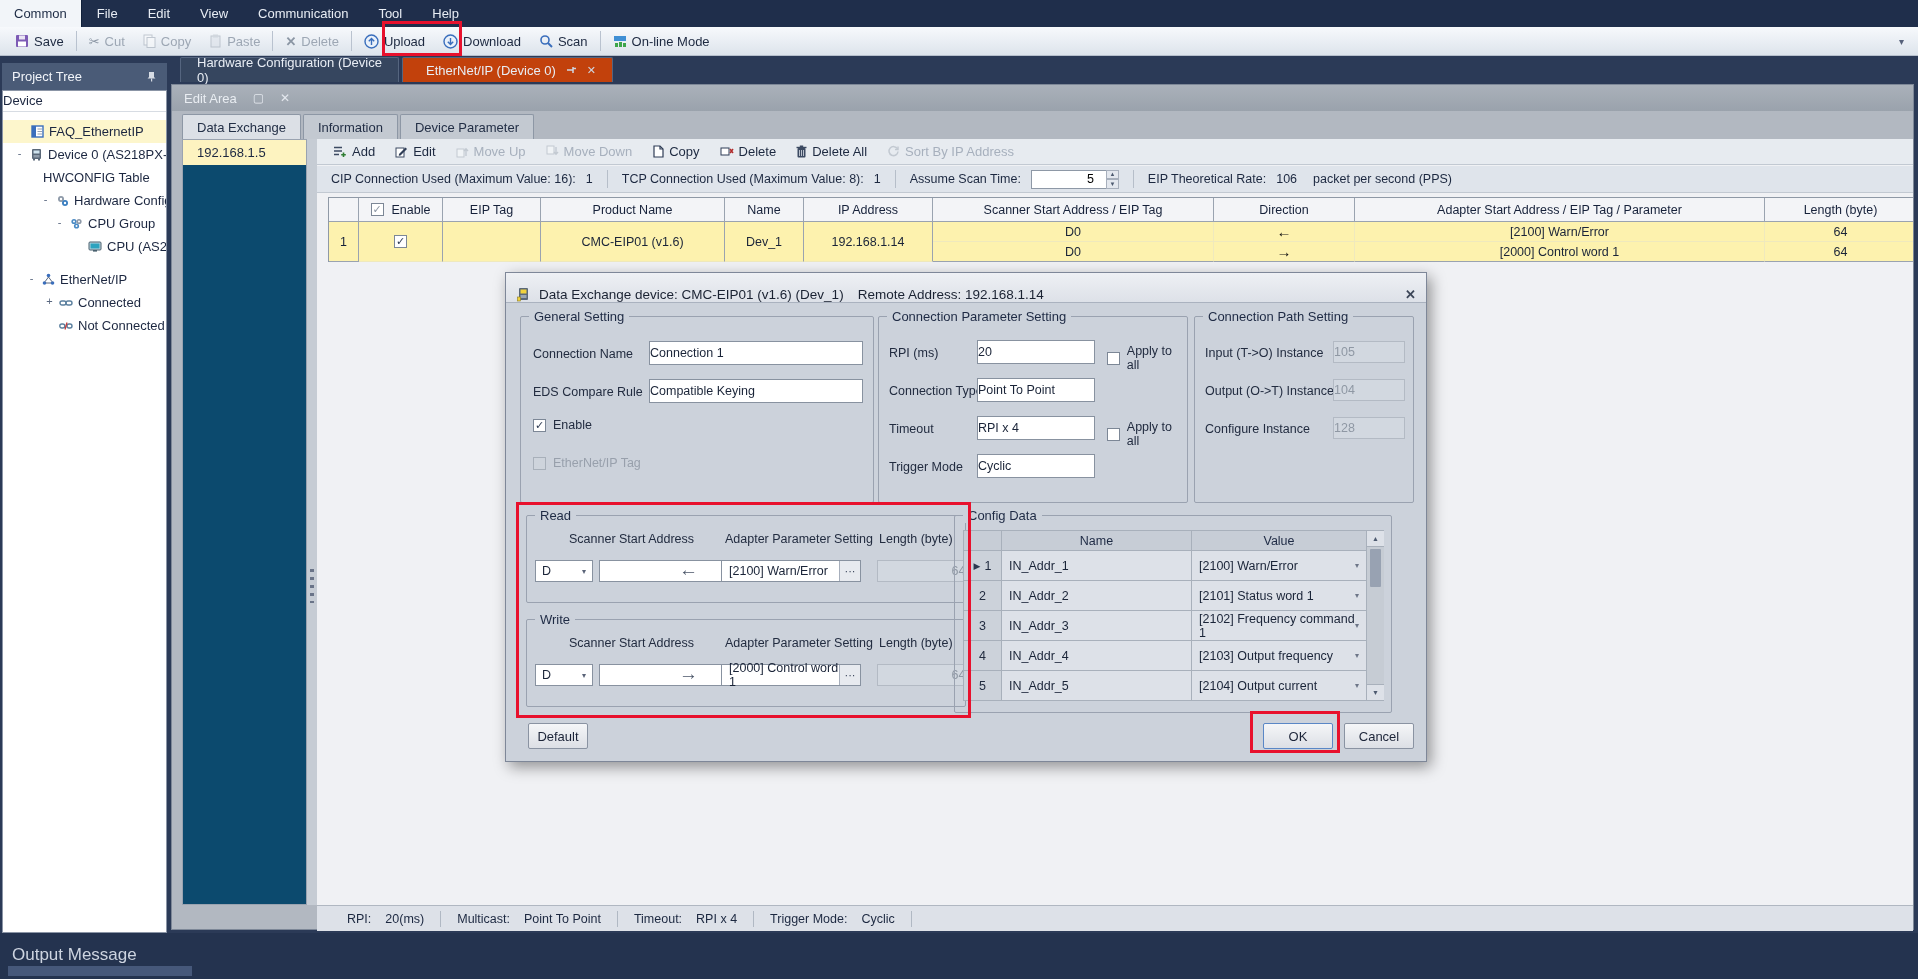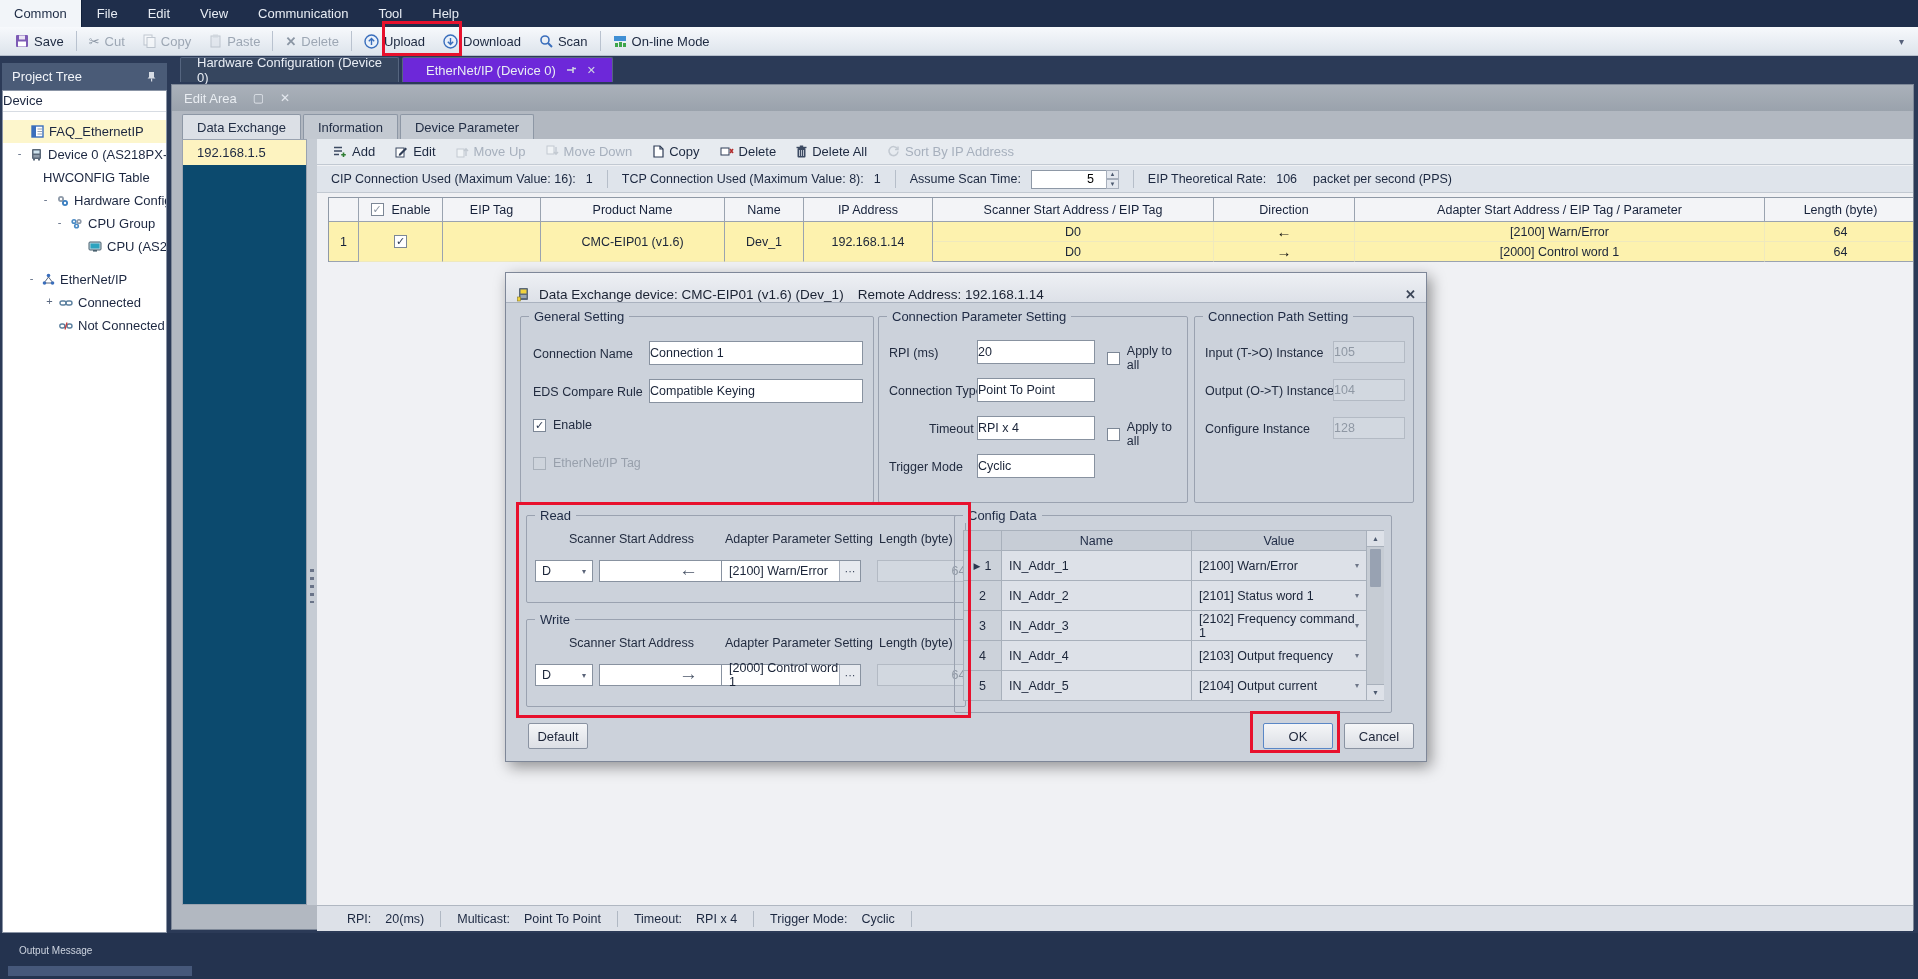--- a/index.html
+++ b/index.html
@@ -30,21 +30,21 @@
   .pt-section{height:20px;line-height:20px;font-size:13px;color:#1c2740;padding-left:0;
               border-bottom:1px solid #d7dce3;}
   .tree-row{height:23px;display:flex;align-items:center;font-size:13px;color:#1c2740;white-space:nowrap;}
   .tree-row.sel{background:#fdf6cc;}
   .exp{width:9px;height:9px;font-size:11px;line-height:7px;color:#5a6880;text-align:center;flex:0 0 9px;}
   .tico{width:16px;height:14px;flex:0 0 16px;display:flex;align-items:center;justify-content:center;}
   
   .doctabs{left:180px;top:57px;height:25px;display:flex;gap:3px;}
   .doctab{background:#36465f;color:#e8edf4;font-size:13px;display:flex;align-items:center;
           padding:0 16px;border:1px solid #55657f;border-bottom:none;border-radius:2px 2px 0 0;}
-  .doctab.active{background:#6d28d9;padding-left:23px;}
+  .doctab.active{background:#c2410c;padding-left:23px;}
   .doctab .tclose,.doctab .tpin{margin-left:10px;font-size:11px;color:#cfd6e2;}
   
   .ew{left:171px;top:84px;width:1743px;height:846px;background:#b2b8c1;border:1px solid #7d8797;box-sizing:border-box;}
   .ew-title{position:absolute;left:0;top:0;width:100%;height:26px;background:linear-gradient(#aab1ba,#9aa2ac);
             color:#e9edf2;font-size:13px;display:flex;align-items:center;padding:0 12px;box-sizing:border-box;}
   .ew-btn{color:#e4e8ee;font-size:12px;margin-left:16px;}
   .ew-btn:first-of-type{margin-left:auto;}
   .ew-tabs{position:absolute;left:10px;top:29px;height:25px;display:flex;gap:2px;}
   .ewtab{background:#c3c9d1;border:1px solid #8d97a5;border-bottom:none;color:#232f46;font-size:13px;
          display:flex;align-items:center;padding:0 14px;border-radius:2px 2px 0 0;}
@@ -83,21 +83,21 @@
   .cb{width:13px;height:13px;background:#fff;border:1px solid #7c8796;display:flex;align-items:center;
       justify-content:center;font-size:11px;color:#2d3a52;box-sizing:border-box;}
   .cb.gray{color:#8a94a2;}
   .dirarrow{font-size:15px;font-weight:bold;color:#111;}
   
   .statusbar{position:absolute;left:145px;top:820px;width:1596px;height:25px;background:#dde1e8;
              border-top:1px solid #b0b7c1;display:flex;align-items:center;font-size:12.5px;color:#1c2840;}
   .sgroup{display:flex;gap:14px;padding:0 16px;height:16px;align-items:center;border-right:1px solid #b0b8c3;}
   
   .outputbar{left:0;top:933px;width:1918px;height:46px;background:#24334f;}
-  .outlabel{position:absolute;left:12px;top:12px;color:#cdd4e0;font-size:10px;margin-left:7px;}
+  .outlabel{position:absolute;left:12px;top:12px;color:#cdd4e0;font-size:17px;}
   .outtab{position:absolute;left:8px;top:33px;width:184px;height:10px;background:#46587a;}
   
   .dialog{left:505px;top:272px;width:920px;height:488px;background:#ccd2db;border:1px solid #7e8798;
           box-shadow:4px 5px 14px rgba(0,0,0,.4);z-index:50;}
   .dtitle{position:absolute;left:0;top:0;width:100%;height:30px;background:linear-gradient(#eef0f4,#dde1e8);
           border-bottom:1px solid #aab2bf;display:flex;align-items:flex-end;padding:0 10px;box-sizing:border-box;
           font-size:13.5px;color:#1a2232;gap:8px;}
   .dclose{margin-left:auto;color:#3c4658;font-size:13px;font-weight:bold;}
   .group{position:absolute;border:1px solid #9aa2b0;border-radius:2px;}
   .legend{position:absolute;top:-8px;left:8px;background:#ccd2db;padding:0 5px;font-size:13px;color:#1e2a44;}
@@ -581,21 +581,21 @@
   <div class="group" style="left:372px;top:43px;width:308px;height:185px;">
     <span class="legend">Connection Parameter Setting</span>
     <span class="lbl" style="left:10px;top:29px;">RPI (ms)</span>
     <input class="fld" style="left: 98px; top: 23px; width: 118px; height: 24px;" value="20">
     <div class="chkrow" style="left:228px;top:27px;">
       <span class="cb"></span>
       <span>Apply to all</span>
     </div>
     <span class="lbl" style="left:10px;top:67px;">Connection Type</span>
     <input class="fld" style="left: 98px; top: 61px; width: 118px; height: 24px;" value="Point To Point">
-    <span class="lbl" style="left:10px;top:105px;margin-left:40px;">Timeout</span>
+    <span class="lbl" style="left:10px;top:105px;">Timeout</span>
     <input class="fld" style="left: 98px; top: 99px; width: 118px; height: 24px;" value="RPI x 4">
     <div class="chkrow" style="left:228px;top:103px;">
       <span class="cb"></span>
       <span>Apply to all</span>
     </div>
     <span class="lbl" style="left:10px;top:143px;">Trigger Mode</span>
     <input class="fld" style="left: 98px; top: 137px; width: 118px; height: 24px;" value="Cyclic">
   </div>
 
   <div class="group" style="left:688px;top:43px;width:218px;height:185px;">

